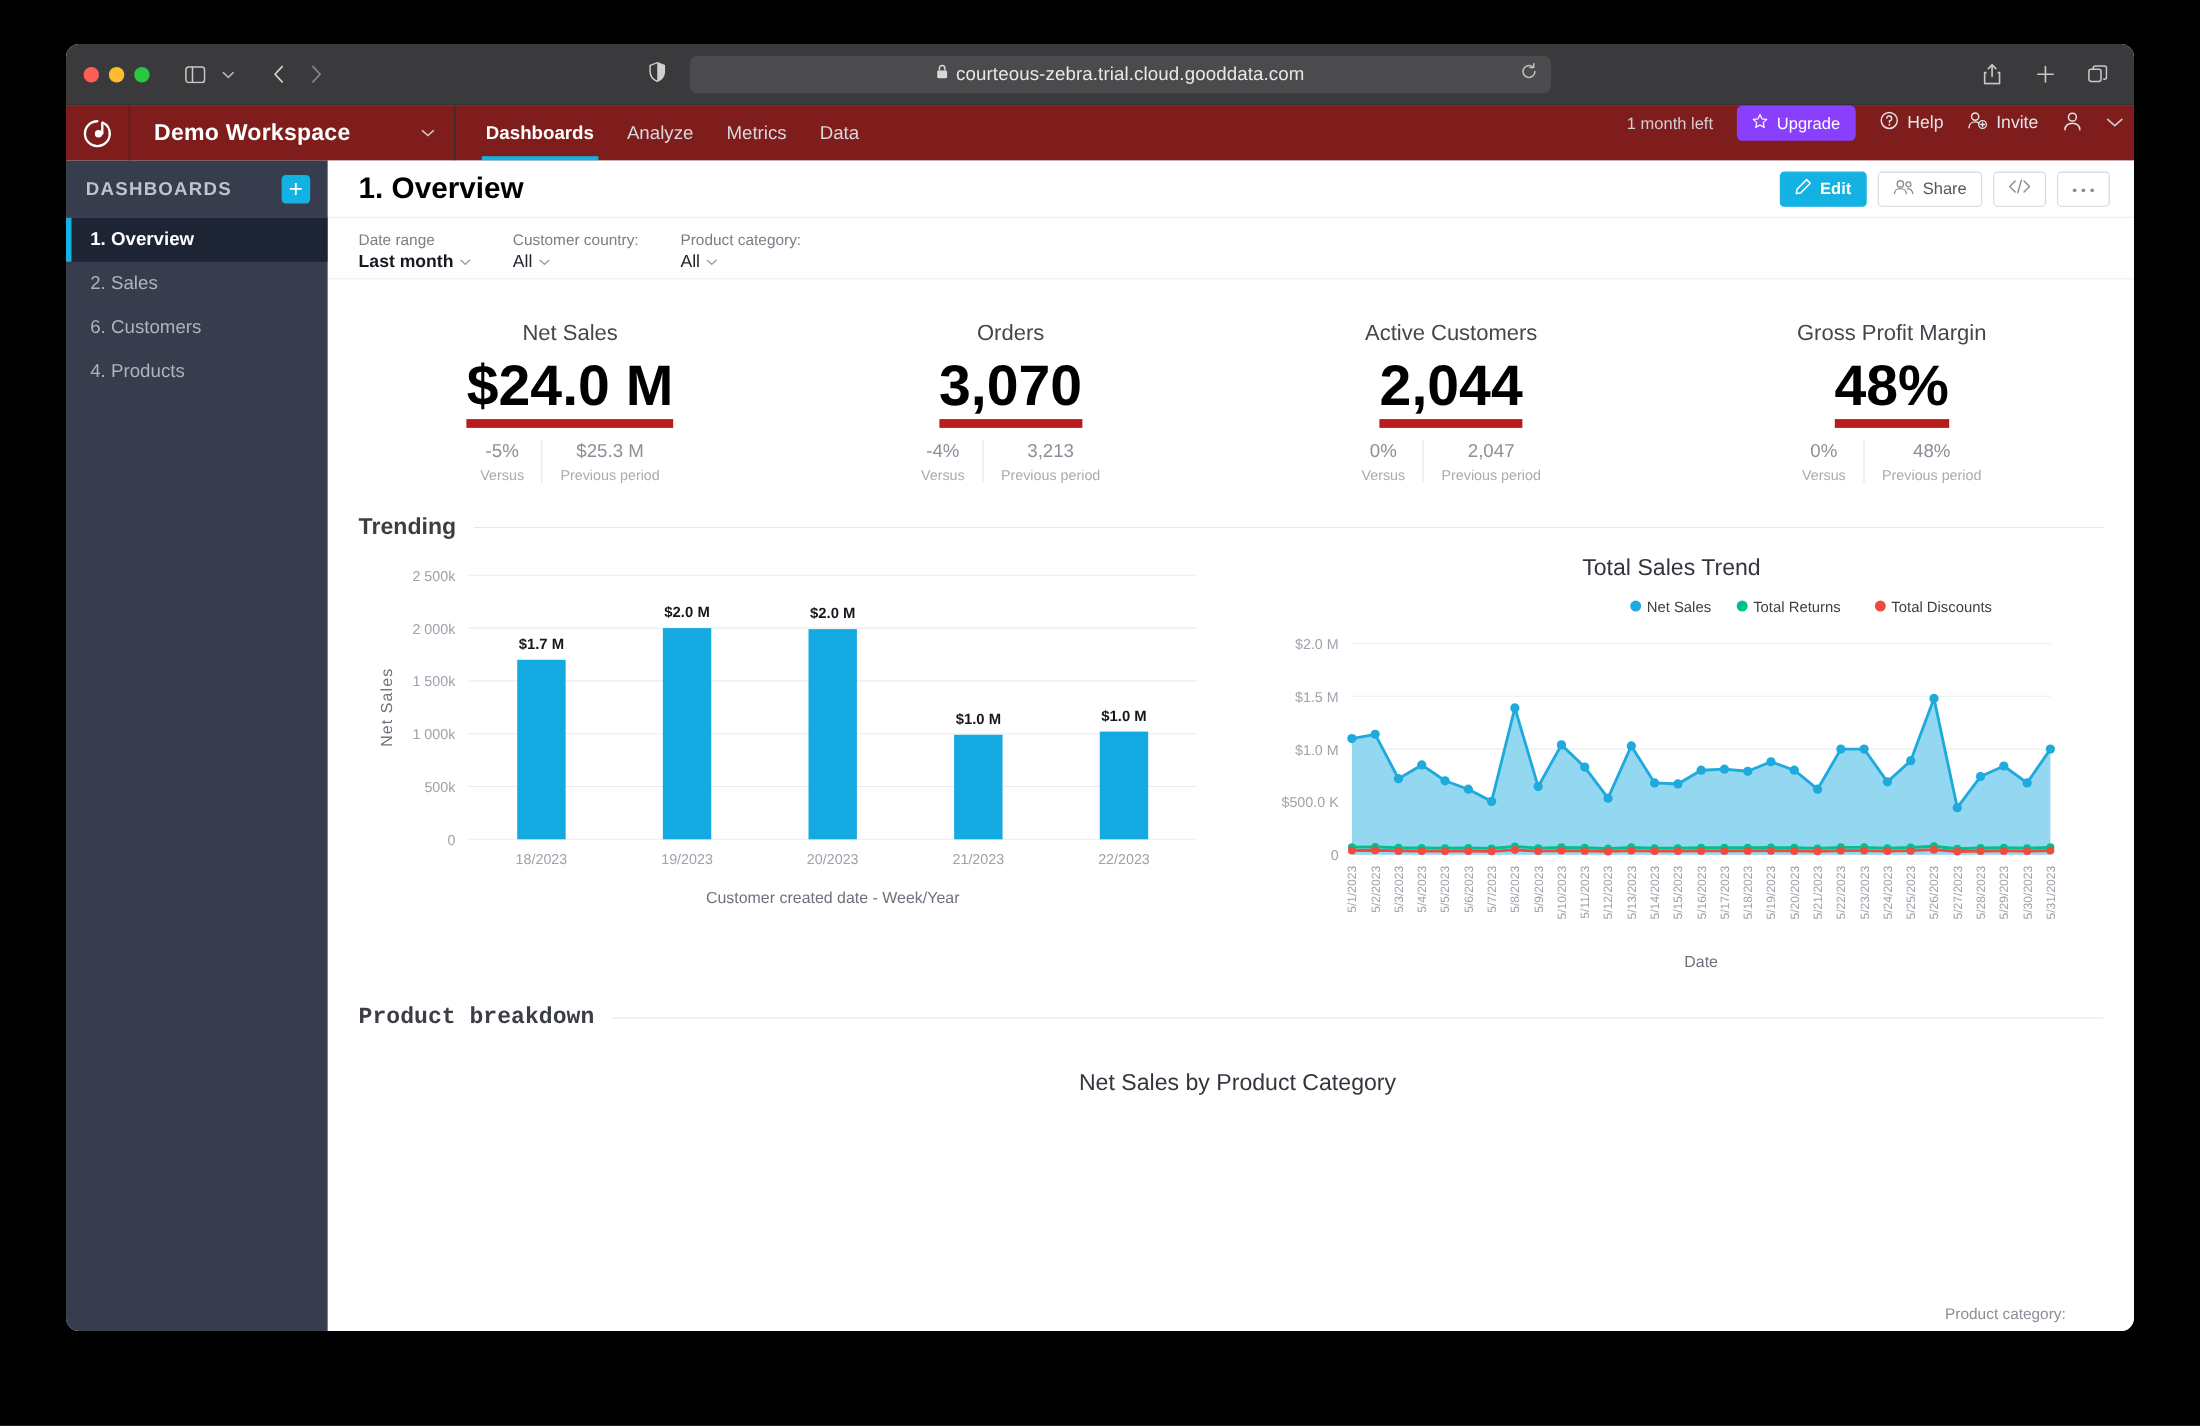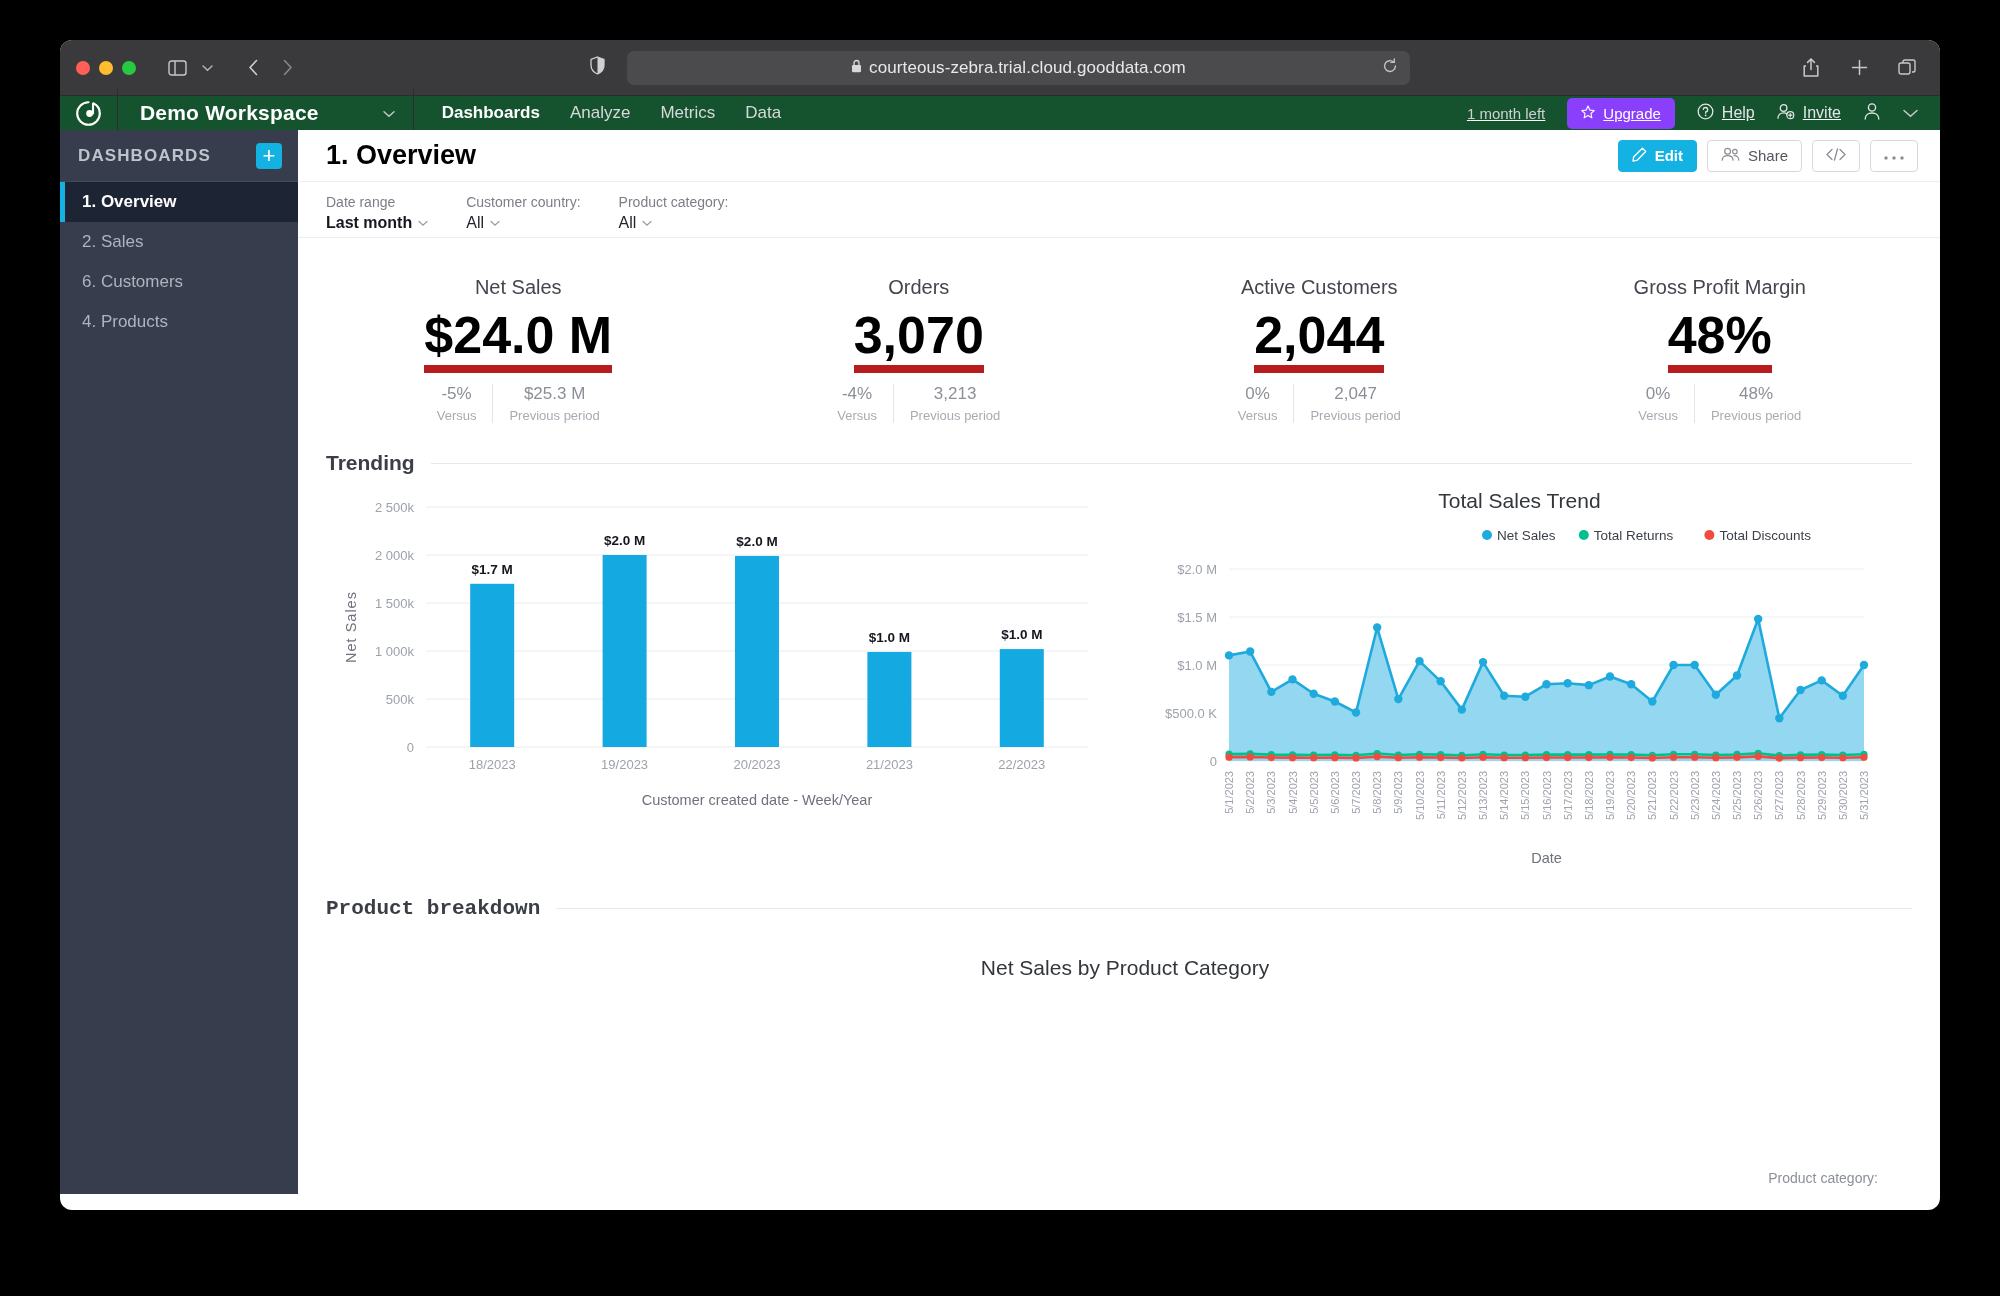--- a/index.html
+++ b/index.html
@@ -69,23 +69,23 @@
     position: absolute; right: 12px;
     color: #c0c0c2;
   }
   #chrome-right {
     position: absolute; right: 18px;
     display: flex; align-items: center; gap: 18px;
   }
 
   
   #app-header {
-    height: 34px;
-    background: #14532d;
-    display: flex; align-items: center;
+    height: 50px;
+    background: #7f1d1d;
+    display: flex; 
     color: #fff;
     position: relative;
   }
   #logo-cell {
     width: 58px; height: 50px;
     display: flex; align-items: center; justify-content: center;
     border-right: 1px solid #2c2c31;
   }
   #workspace-cell {
     display: flex; align-items: center; gap: 64px;
@@ -99,22 +99,22 @@
     font-size: 17px; color: #d8d8dc;
     height: 50px; display: flex; align-items: center;
     position: relative;
   }
   .nav-tab.active { color: #fff; font-weight: bold; }
   .nav-tab.active::after {
     content: ""; position: absolute; left: -4px; right: -4px; bottom: 0;
     height: 4px; background: #14b2e2;
   }
   #header-right {
-    position: absolute; right: 22px;
-    display: flex; align-items: center; gap: 22px; text-decoration: underline;
+    position: absolute; right: 10px;
+    display: flex; align-items: center; gap: 22px;
   }
   #trial-text { font-size: 15px; color: #cfcfd4; }
   #upgrade-btn {
     background: #8a3ffc; color: #fff;
     border-radius: 5px;
     padding: 7px 14px;
     font-size: 15px;
     display: flex; align-items: center; gap: 8px;
   }
   .hdr-link { display: flex; align-items: center; gap: 8px; font-size: 16px; color: #e4e4e8; }

